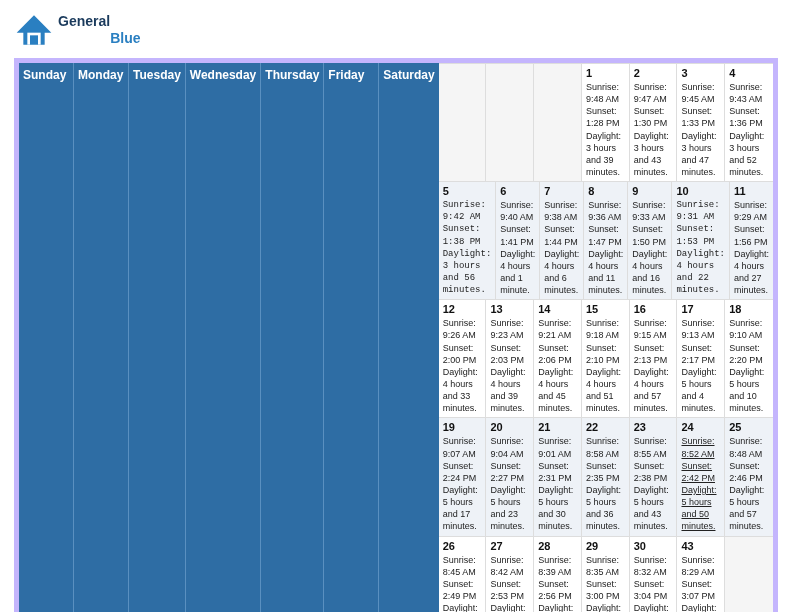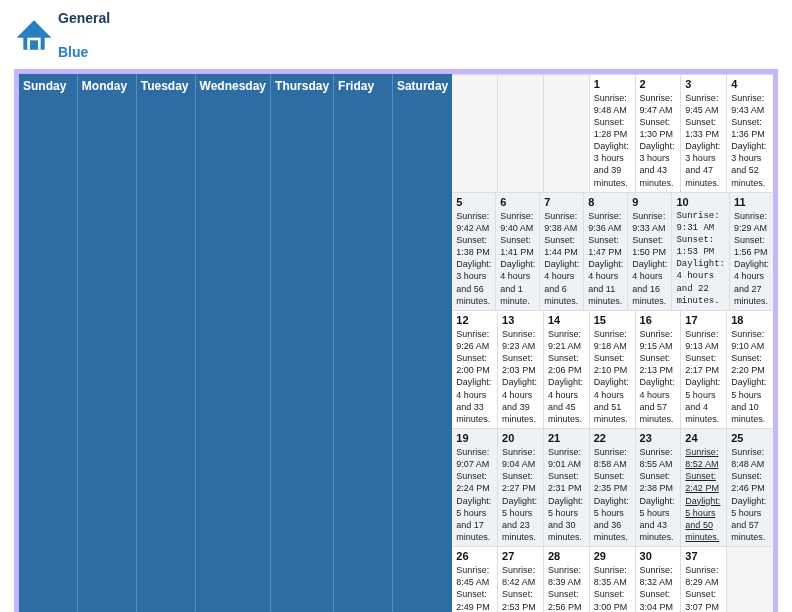--- a/index.html
+++ b/index.html
@@ -98,21 +98,21 @@
 <body>
 
 <div class="page">
   <div class="header">
     <div class="logo">
   <svg width="40" height="40" viewBox="0 0 60 48">
     <polygon points="30,2 56,28 46,28 46,46 14,46 14,28 4,28" fill="#2a7fc1"></polygon>
     <polygon points="20,28 40,28 40,46 20,46" fill="white"></polygon>
     <rect x="24" y="32" width="12" height="14" fill="#2a7fc1"></rect>
   </svg>
-  <div style="display:flex;flex-direction:column;line-height:1.2;margin-left:2px;">
+  <div style="display:flex;line-height:1.2;margin-left:2px;">
     <span style="font-size:14px;font-weight:bold;color:#1a3a5c;">General</span>
     <span style="font-size:14px;font-weight:bold;color:#2a7fc1;margin-top:17px;">Blue</span>
   </div>
 </div>
     <div class="title-block">
       <div class="month-title"></div>
       <div class="location-title"></div>
     </div>
   </div>
 
@@ -152,21 +152,21 @@
           <div class="cal-cell">
             <div class="day-num">4</div>
             <div class="cell-text" style="white-space: pre-line;">Sunrise: 9:43 AM
 Sunset: 1:36 PM
 Daylight: 3 hours and 52 minutes.</div>
           </div>
         </div>
         <div class="cal-row">
           <div class="cal-cell" style="background: rgb(238, 242, 247);">
             <div class="day-num">5</div>
-            <div class="cell-text" style="white-space: pre-line;">Sunrise: 9:42 AM
+            <div class="cell-text" style="white-space: pre-line; font-family: Liberation Mono, monospace;">Sunrise: 9:42 AM
 Sunset: 1:38 PM
 Daylight: 3 hours and 56 minutes.</div>
           </div>
           <div class="cal-cell" style="background: rgb(238, 242, 247);">
             <div class="day-num">6</div>
             <div class="cell-text" style="white-space: pre-line;">Sunrise: 9:40 AM
 Sunset: 1:41 PM
 Daylight: 4 hours and 1 minute.</div>
           </div>
           <div class="cal-cell" style="background: rgb(238, 242, 247);">
@@ -313,21 +313,21 @@
 Sunset: 3:00 PM
 Daylight: 6 hours and 24 minutes.</div>
           </div>
           <div class="cal-cell">
             <div class="day-num">30</div>
             <div class="cell-text" style="white-space: pre-line;">Sunrise: 8:32 AM
 Sunset: 3:04 PM
 Daylight: 6 hours and 31 minutes.</div>
           </div>
           <div class="cal-cell">
-            <div class="day-num">37</div>
+            <div class="day-num">43</div>
             <div class="cell-text" style="white-space: pre-line;">Sunrise: 8:29 AM
 Sunset: 3:07 PM
 Daylight: 6 hours and 38 minutes.</div>
           </div>
           <div class="cal-cell empty"></div>
         </div>
       </div>
   </div>
 </div>
 

